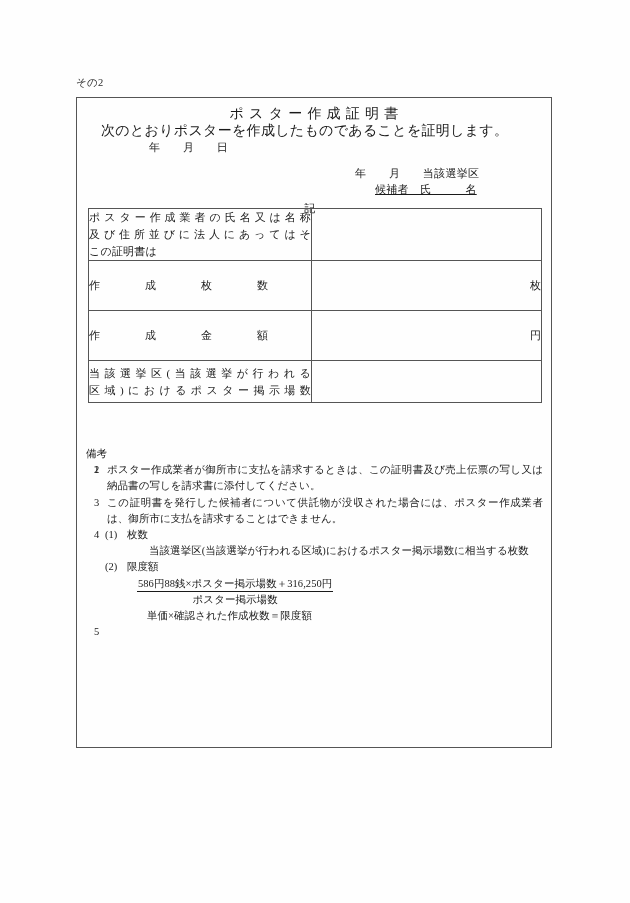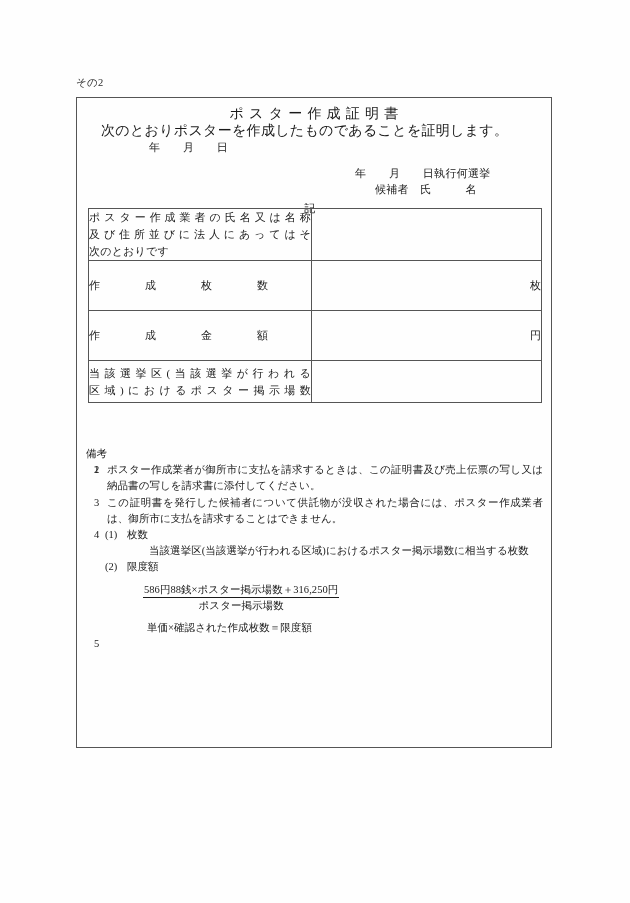--- a/index.html
+++ b/index.html
@@ -75,20 +75,21 @@
   .cert-spacer { height: 9px; }
   .cert-right-block {
     text-align: left;
     font-size: 11px;
     line-height: 16px;
     padding-left: 268px;
     letter-spacing: 0.3px;
   }
   .cert-right-block .line2 {
     padding-left: 20px;
+    text-decoration: underline;
   }
   .cert-ki {
     text-align: center;
     font-size: 11px;
     line-height: 15px;
     padding-top: 4px;
     padding-right: 8px;
     letter-spacing: 0.3px;
   }
 
@@ -167,21 +168,21 @@
     top: 0;
   }
   .sub-body-hang {
     padding-left: 42px;
     margin: 0;
   }
 
   
   .formula-row {
     padding-left: 52px;
-    margin: 6px;
+    margin: 0;
     display: flex;
     align-items: center;
   }
   .fraction {
     display: inline-flex;
     flex-direction: column;
     text-align: center;
     vertical-align: middle;
   }
   .fraction .numer {
@@ -211,33 +212,33 @@
   <div class="sheet-label">その2</div>
 
   <div class="frame">
 
     <div class="cert-head">
       <div class="cert-title">ポスター作成証明書</div>
       <div class="cert-statement">次のとおりポスターを作成したものであることを証明します。</div>
       <div class="cert-date-left">年　　月　　日</div>
       <div class="cert-spacer"></div>
       <div class="cert-right-block">
-        <div>年　　月　　日執行何選挙</div>
+        <div>年　　月　　当該選挙区</div>
         <div class="line2">候補者　氏　　　名</div>
       </div>
       <div class="cert-ki">記</div>
     </div>
 
     <table class="data-table">
       <tbody>
         <tr class="row-h-a">
           <td class="cell-label">
             <span class="spaced-out">ポスター作成業者の氏名又は名称</span>
             <span class="spaced-out">及び住所並びに法人にあってはそ</span>
-            <span>次のとおりです</span>
+            <span>この証明書は</span>
           </td>
           <td class="cell-value"></td>
         </tr>
         <tr class="row-h-b">
           <td class="cell-label">
             <span>作　　　　成　　　　枚　　　　数</span>
           </td>
           <td class="cell-value">枚</td>
         </tr>
         <tr class="row-h-c">

